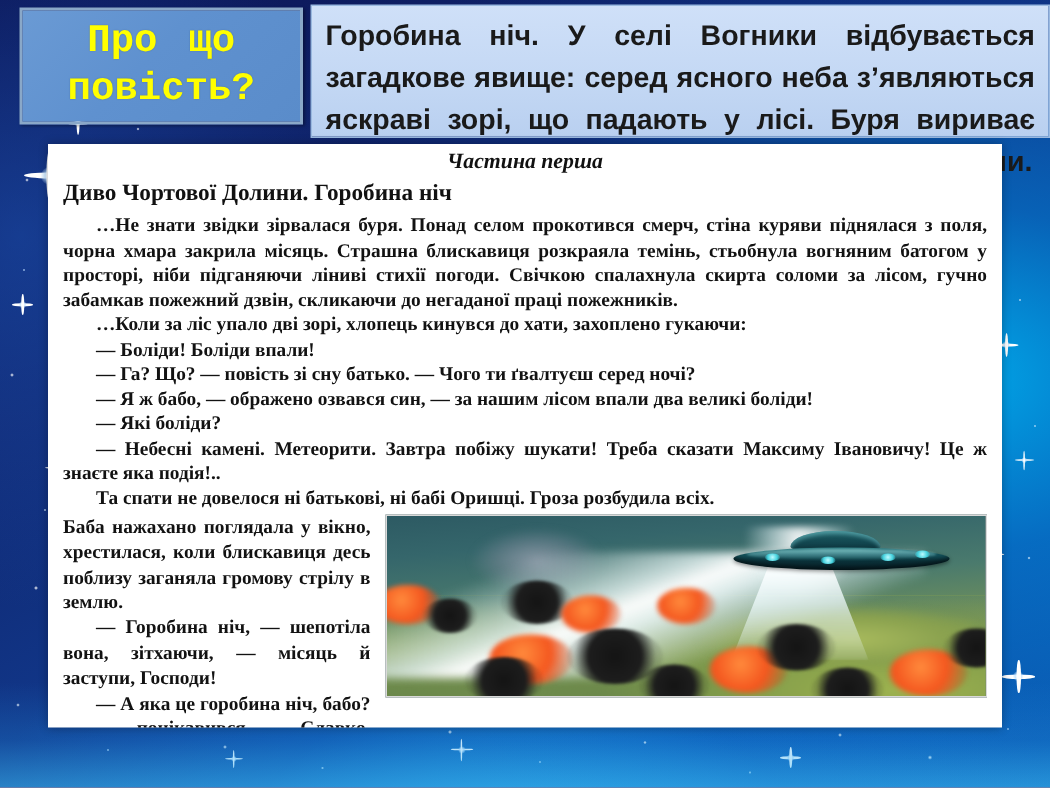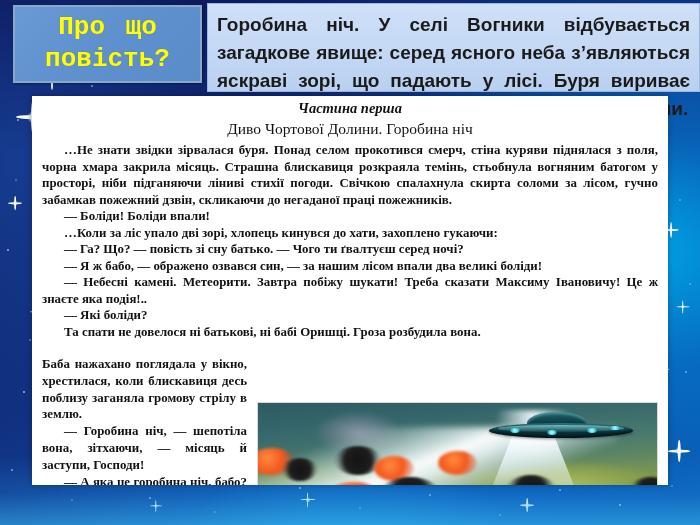--- a/index.html
+++ b/index.html
@@ -167,45 +167,45 @@
     font-family: "Liberation Serif", serif;
     font-style: italic;
     font-weight: bold;
     font-size: 14.5px;
     text-align: center;
     color: #111;
     margin-top: 1px;
   }
   .chapter-title {
     font-family: "Liberation Serif", serif;
-    font-weight: normal;
+    font-weight: bold;
     font-size: 15.5px;
-    text-align: center;
+    text-align: left;
     color: #111;
     margin-top: 3px;
     margin-bottom: 4px;
   }
 
   .body-p {
     font-family: "Liberation Serif", serif;
     font-size: 12.9px;
     line-height: 1.28;
     color: #121212;
     text-align: justify;
     text-justify: inter-word;
     text-indent: 22px;
     font-weight: bold;
   }
   .body-p.noindent { text-indent: 0; }
 
   
   #bottom-row {
-    margin-top: 16px;
+    margin-top: 3px;
     display: flex;
-    align-items: flex-end;
+    align-items: flex-start;
   }
   #left-col {
     width: 211px;
     flex: 0 0 211px;
     padding-right: 6px;
   }
   #left-col .body-p { font-size: 12.9px; line-height: 1.30; }
 
   #picture-frame {
     flex: 1 1 auto;
@@ -382,27 +382,27 @@
   </div>
 
   <div id="doc-panel">
     <div id="doc-inner">
 
       <div class="part-label">Частина перша</div>
 
       <div class="chapter-title">Диво Чортової Долини. Горобина ніч</div>
 
       <p class="body-p">…Не знати звідки зірвалася буря. Понад селом прокотився смерч, стіна куряви піднялася з поля, чорна хмара закрила місяць. Страшна блискавиця розкраяла темінь, стьобнула вогняним батогом у просторі, ніби підганяючи ліниві стихії погоди. Свічкою спалахнула скирта соломи за лісом, гучно забамкав пожежний дзвін, скликаючи до негаданої праці пожежників.</p>
+      <p class="body-p">…Коли за ліс упало дві зорі, хлопець кинувся до хати, захоплено гукаючи:</p>
       <p class="body-p">— Боліди! Боліди впали!</p>
-      <p class="body-p">…Коли за ліс упало дві зорі, хлопець кинувся до хати, захоплено гукаючи:</p>
       <p class="body-p">— Га? Що? — повість зі сну батько. — Чого ти ґвалтуєш серед ночі?</p>
       <p class="body-p">— Я ж бабо, — ображено озвався син, — за нашим лісом впали два великі боліди!</p>
+      <p class="body-p">— Які боліди?</p>
       <p class="body-p">— Небесні камені. Метеорити. Завтра побіжу шукати! Треба сказати Максиму Івановичу! Це ж знаєте яка подія!..</p>
-      <p class="body-p">— Які боліди?</p>
-      <p class="body-p">Та спати не довелося ні батькові, ні бабі Оришці. Гроза розбудила вона.</p>
+      <p class="body-p">Та спати не довелося ні батькові, ні бабі Оришці. Гроза розбудила всіх.</p>
 
       <div id="bottom-row">
 
         <div id="left-col">
           <p class="body-p noindent">Баба нажахано поглядала у вікно, хрестилася, коли блискавиця десь поблизу заганяла громову стрілу в землю.</p>
           <p class="body-p">— Горобина ніч, — шепотіла вона, зітхаючи, — місяць й заступи, Господи!</p>
           <p class="body-p">— А яка це горобина ніч, бабо? — поцікавився Славко, висовуючи носа у вікно.</p>
         </div>
 
         <div id="picture-frame">

